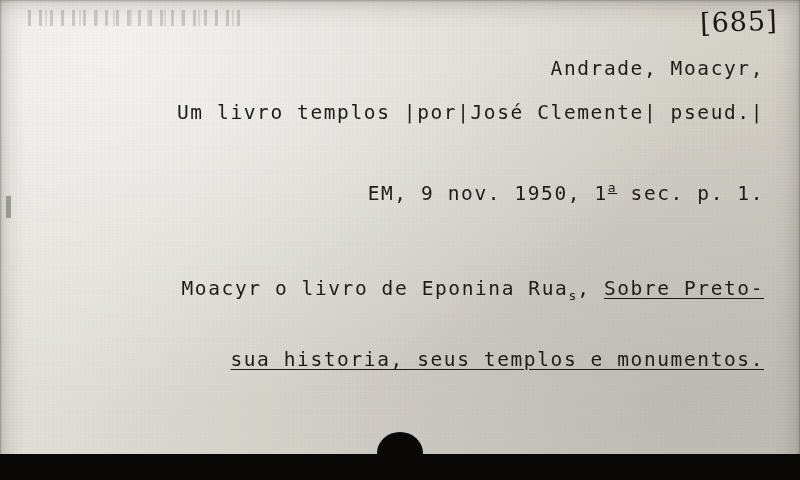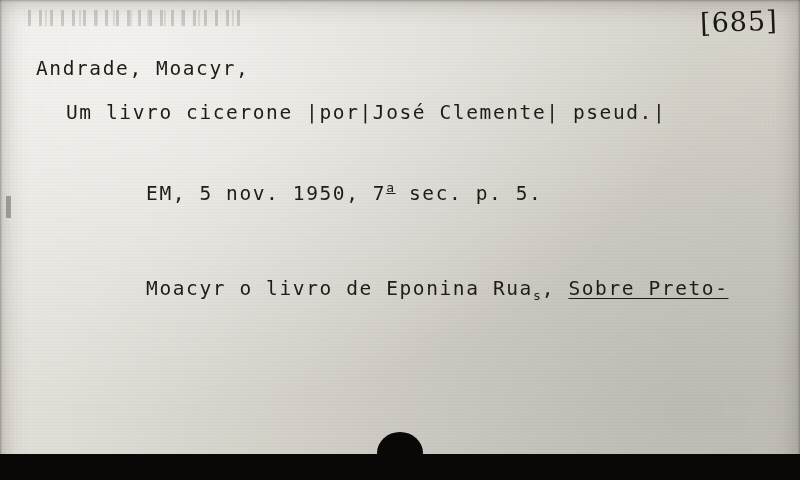--- a/index.html
+++ b/index.html
@@ -90,20 +90,21 @@
     left: 36px;
     top: 58px;
     right: 36px;
   }
   .line {
     font-size: 19.5px;
     letter-spacing: 1.6px;
     line-height: 1.15;
     white-space: pre;
     color: #221f1a;
+    text-align: right;
   }
   .l-author   { margin: 0 0 22px 0; }
   .l-title    { margin: 0 0 34px 0; padding-left: 30px; }
   .l-source   { margin: 0 0 28px 0; padding-left: 30px; }
   .l-note1    { margin: 0; padding-left: 30px; }
   .l-note2    { margin: 0; padding-left: 0px; }
 
   .u { text-decoration: underline; text-underline-offset: 3px; }
   .sub { font-size: 13px; vertical-align: sub; letter-spacing: 1px; }
   .ord { font-size: 13px; vertical-align: super; text-decoration: underline; }
@@ -126,29 +127,32 @@
 
   <div class="top-speckle"></div>
   <div class="edge-tick"></div>
 
   <div class="call-number">[685]</div>
 
   <div class="text-block">
 
     <p class="line l-author">Andrade, Moacyr,</p>
 
-    <p class="line l-title">Um livro cicerone |por|José Clemente| pseud.|</p>
+    <p class="line l-title">Um livro templos |por|José Clemente| pseud.|</p>
 
     <p class="line l-source">
-      <span>EM, 5 nov. 1950, 7</span><span class="ord">a</span><span> sec. p. 5.</span>
+      <span>EM, 9 nov. 1950, 1</span><span class="ord">a</span><span> sec. p. 1.</span>
     </p>
 
     <p class="line l-note1">
       <span>Moacyr o livro de Eponina Rua</span><span class="sub">s</span><span>, </span><span class="u">Sobre Preto-</span>
     </p>
 
+    <p class="line l-note2">
+      <span class="u">sua historia, seus templos e monumentos.</span>
+    </p>
 
   </div>
 
   <div class="grain"></div>
   <div class="bottom-notch"></div>
   <div class="bottom-strip"></div>
 </div>
 
 </body></html>

